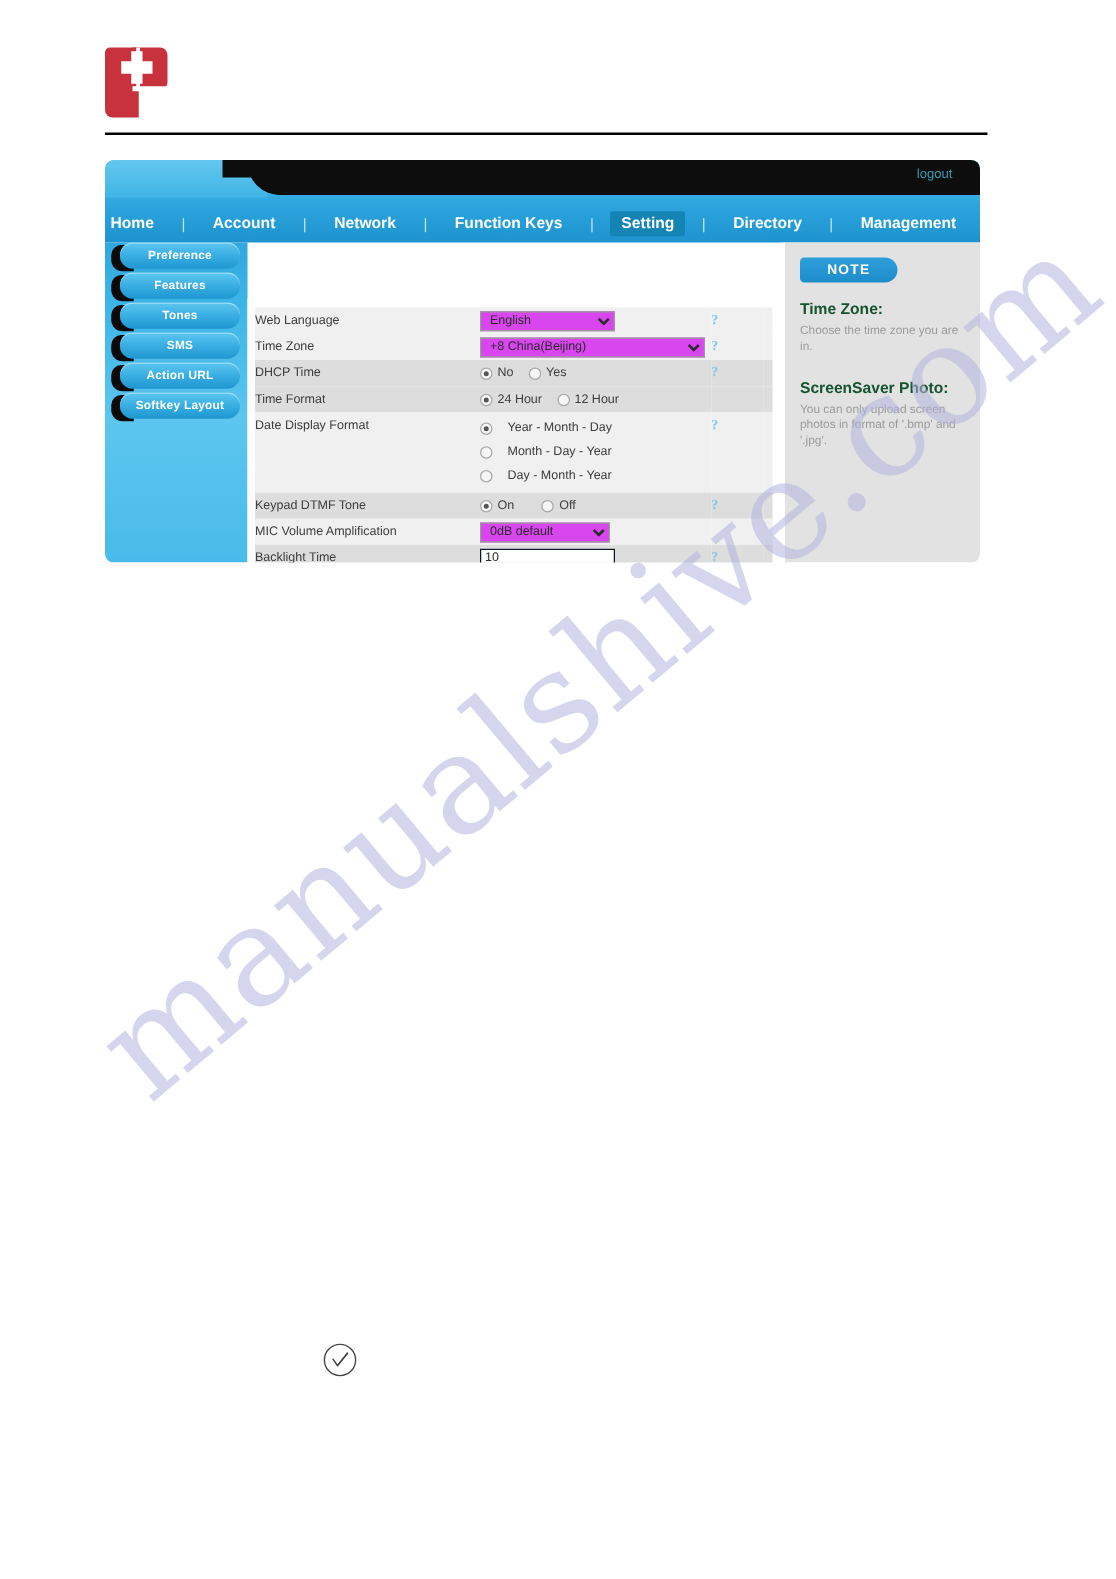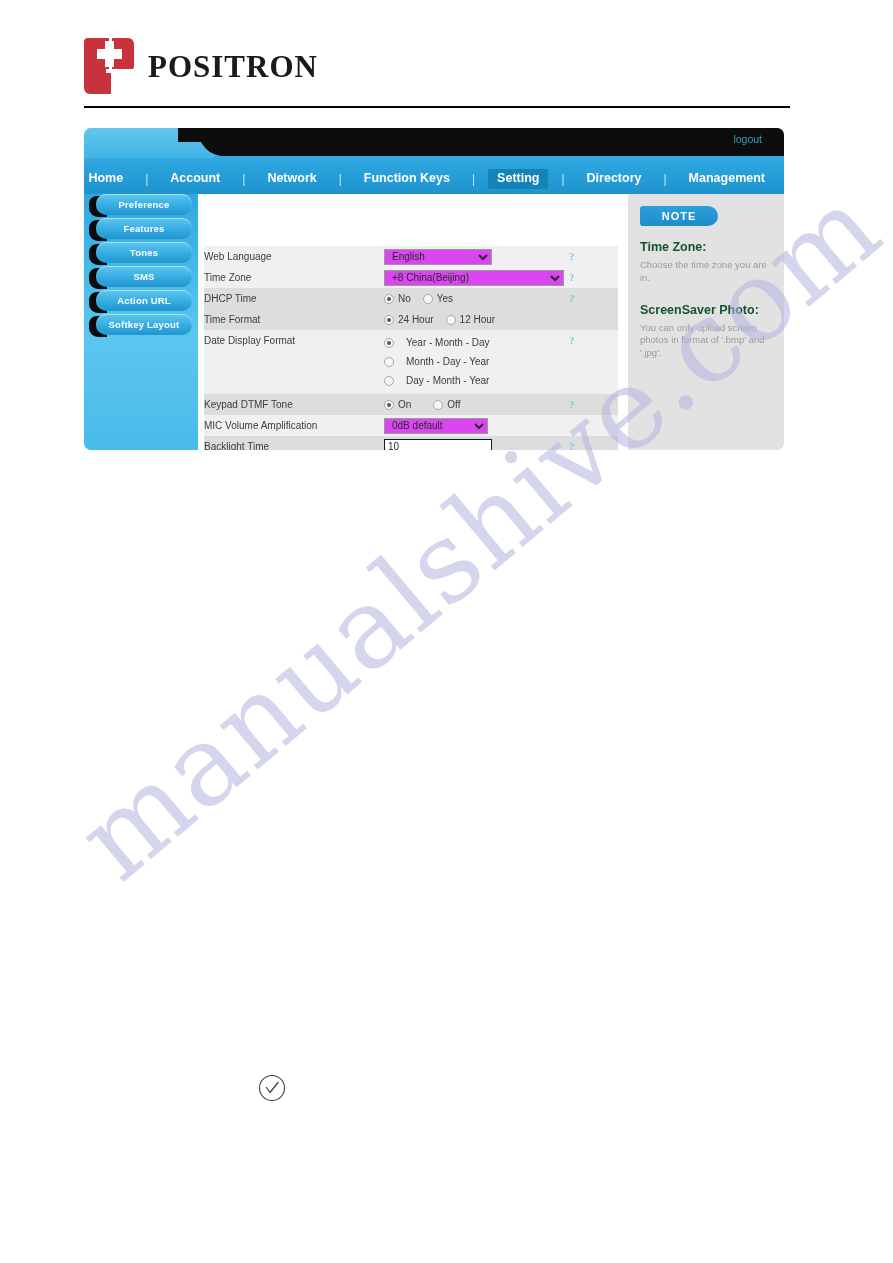--- a/index.html
+++ b/index.html
@@ -432,21 +432,20 @@
 <div id="page-header">
   <div id="logo-block">
     <div class="logo-mark">
       <div class="lm-a"></div>
       <div class="lm-b"></div>
       <div class="lm-gap"></div>
       <div class="lm-gap2"></div>
       <div class="lm-notch"></div>
       <div class="lm-notch2"></div>
     </div>
-    <div id="logo-text">POSITRON</div>
   </div>
   <div id="header-rule"></div>
 </div>
 
 <div id="app-frame">
 
   <div id="app-banner">
     <div id="banner-top-left-fill"></div>
     <div id="banner-swoosh"></div>
 

